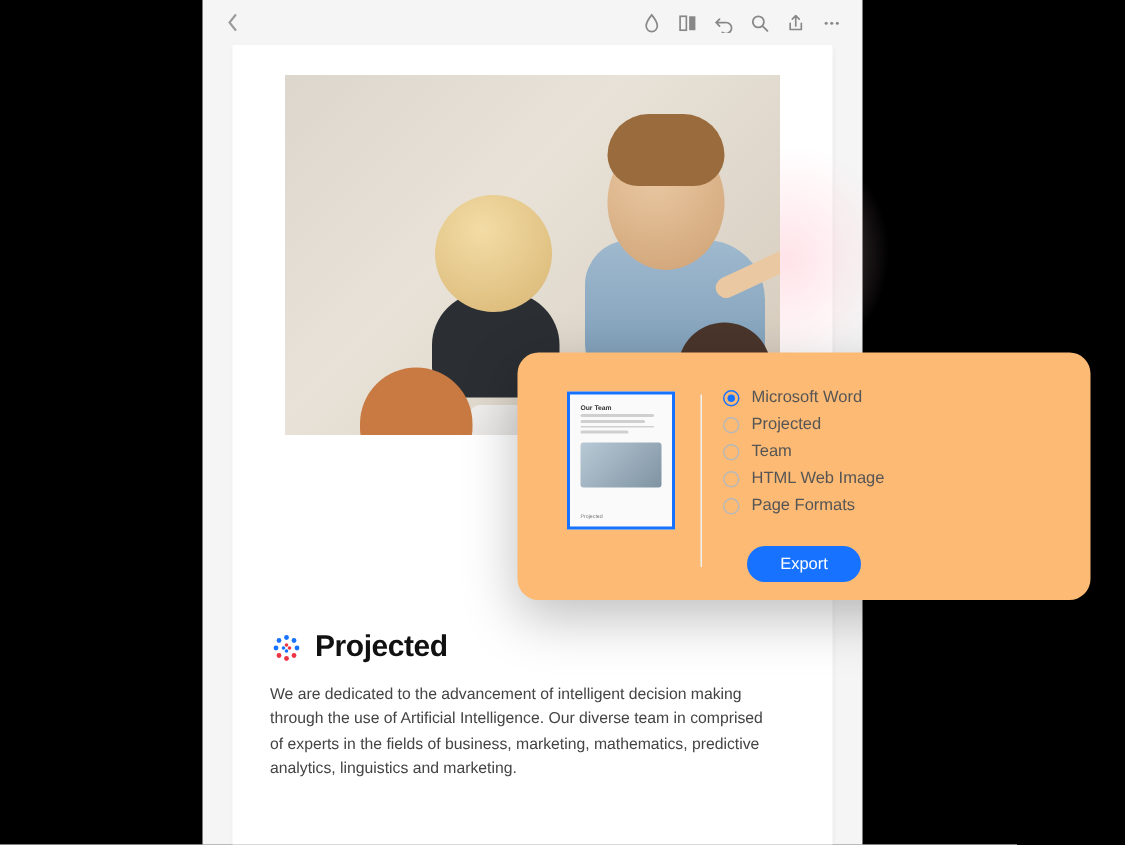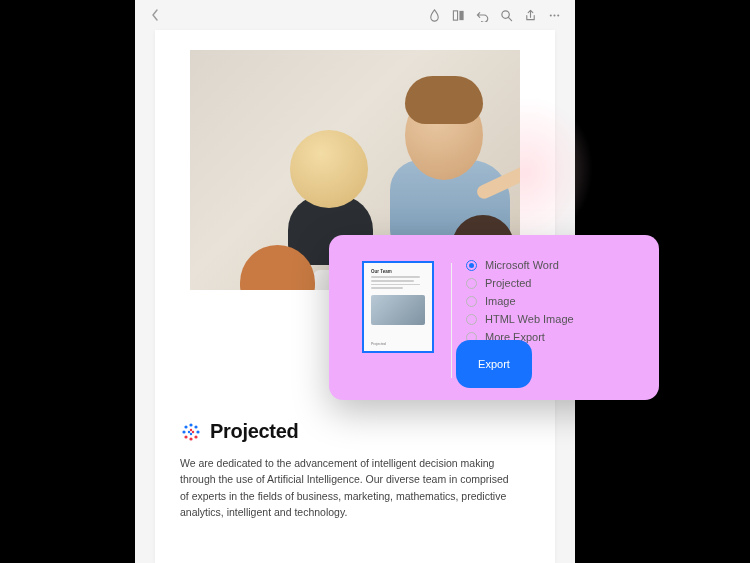--- a/index.html
+++ b/index.html
@@ -128,25 +128,25 @@
   }
   .body-text {
     font-size: 10.5px;
     line-height: 1.55;
     color: #444;
     max-width: 330px;
   }
 
   .export-panel {
     position: absolute;
-    left: 329px;
+    left: 345px;
     top: 235px;
-    width: 330px;
+    width: 382px;
     height: 165px;
-    background: #f0abfc;
+    background: #fdba74;
     border-radius: 14px;
     box-shadow: 0 12px 36px rgba(0,0,0,0.25);
     display: flex;
     padding: 22px 18px 16px 24px;
   }
   .export-panel .thumb-col {
     width: 90px;
     display: flex;
     flex-direction: column;
     align-items: center;
@@ -228,21 +228,21 @@
     bottom: 12px;
     left: 0; right: 0;
     display: flex;
     justify-content: center;
   }
   .export-btn {
     background: #1773ff;
     color: #fff;
     border: none;
     font-size: 11px;
-    padding: 18px 22px;
+    padding: 6px 22px;
     border-radius: 14px;
     cursor: pointer;
   }
 
   svg { display: block; }
 </style>
 </head>
 <body>
 
 <div class="viewer">
@@ -317,21 +317,21 @@
           <circle cx="6" cy="6" r="1.6" fill="#1773ff"></circle>
           <circle cx="11" cy="9" r="1.2" fill="#e34"></circle>
           <circle cx="13" cy="11" r="1.2" fill="#e34"></circle>
           <circle cx="11" cy="13" r="1.2" fill="#1773ff"></circle>
           <circle cx="9" cy="11" r="1.2" fill="#1773ff"></circle>
         </svg>
       </span>
       <span class="name">Projected</span>
     </div>
 
-    <p class="body-text">We are dedicated to the advancement of intelligent decision making through the use of Artificial Intelligence. Our diverse team in comprised of experts in the fields of business,  marketing, mathematics, predictive analytics, intelligent and technology.</p>
+    <p class="body-text">We are dedicated to the advancement of intelligent decision making through the use of Artificial Intelligence. Our diverse team in comprised of experts in the fields of business,  marketing, mathematics, predictive analytics, linguistics and marketing.</p>
   </div>
 </div>
 
 <div class="export-panel">
   <div class="thumb-col">
     <div class="thumb">
       <div class="t-title">Our Team</div>
       <div class="t-line w90"></div>
       <div class="t-line w80"></div>
       <div class="t-line w90"></div>
@@ -345,27 +345,27 @@
     <div class="opt">
       <span class="radio sel"></span>
       <span>Microsoft Word</span>
     </div>
     <div class="opt">
       <span class="radio"></span>
       <span>Projected</span>
     </div>
     <div class="opt">
       <span class="radio"></span>
-      <span>Image</span>
+      <span>Team</span>
     </div>
     <div class="opt">
       <span class="radio"></span>
       <span>HTML Web Image</span>
     </div>
     <div class="opt">
       <span class="radio"></span>
-      <span>More Export</span>
+      <span>Page Formats</span>
     </div>
   </div>
   <div class="export-btn-row">
     <button class="export-btn">Export</button>
   </div>
 </div>
 
 </body></html>

